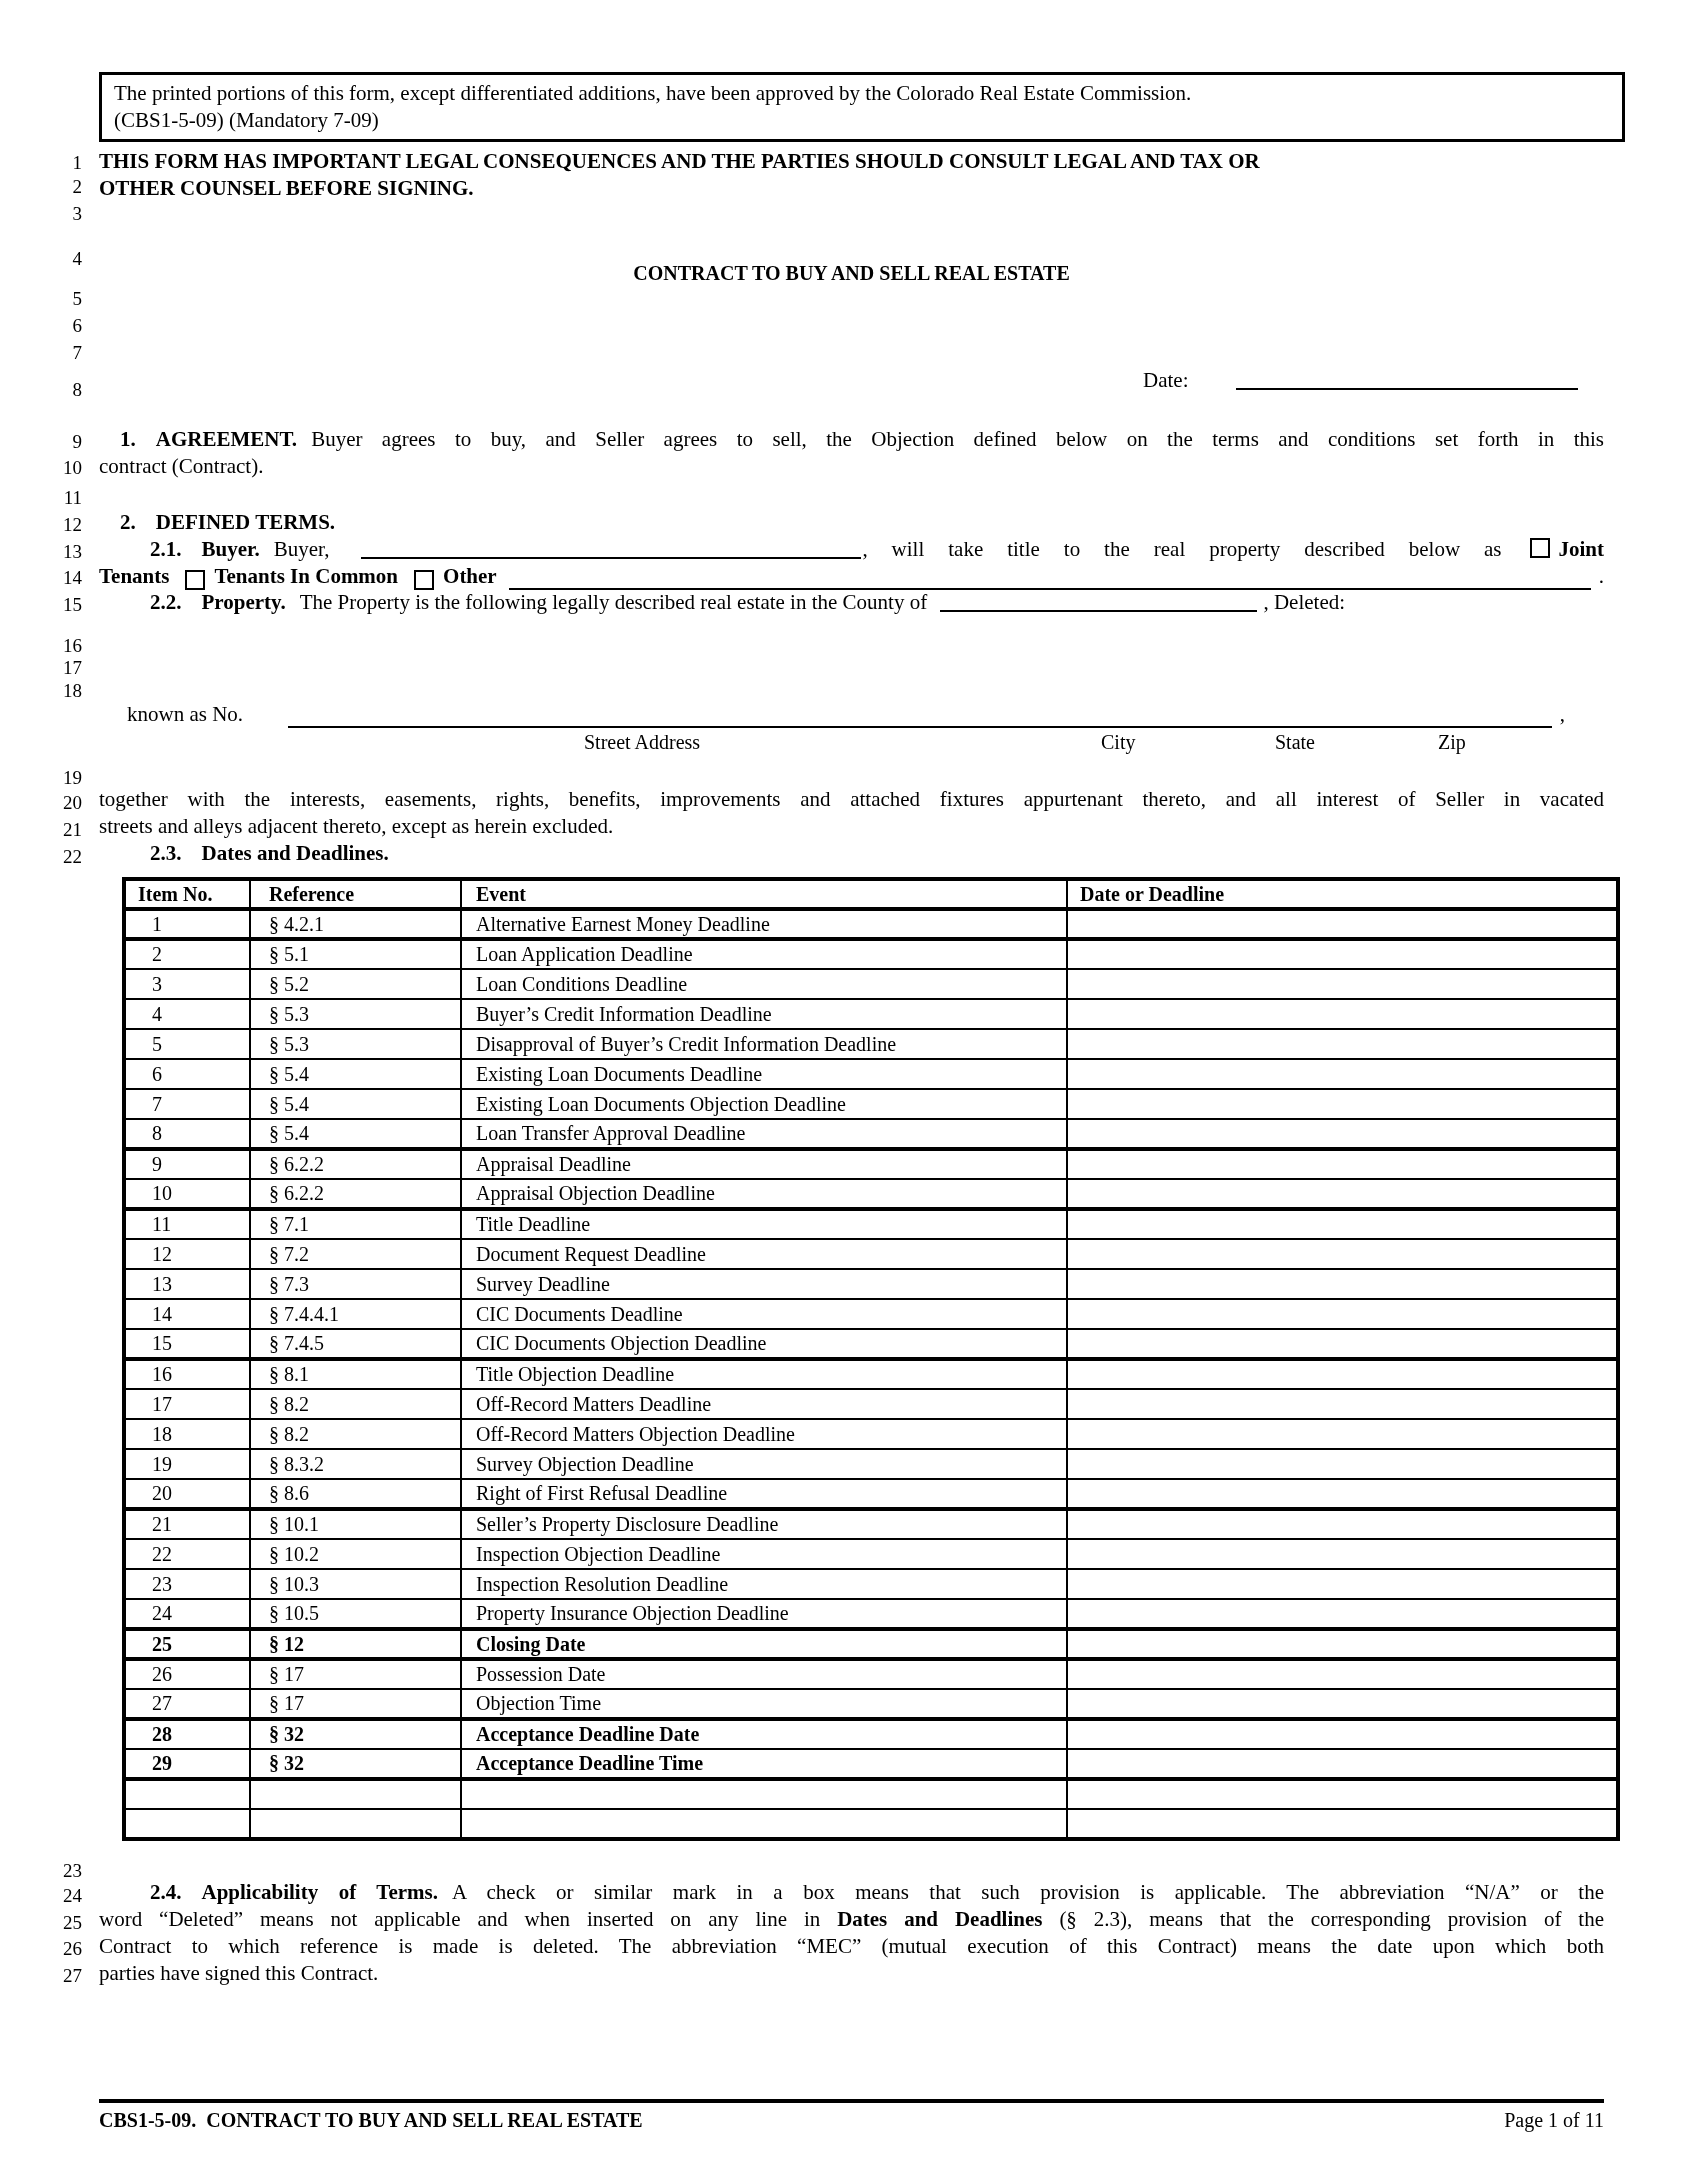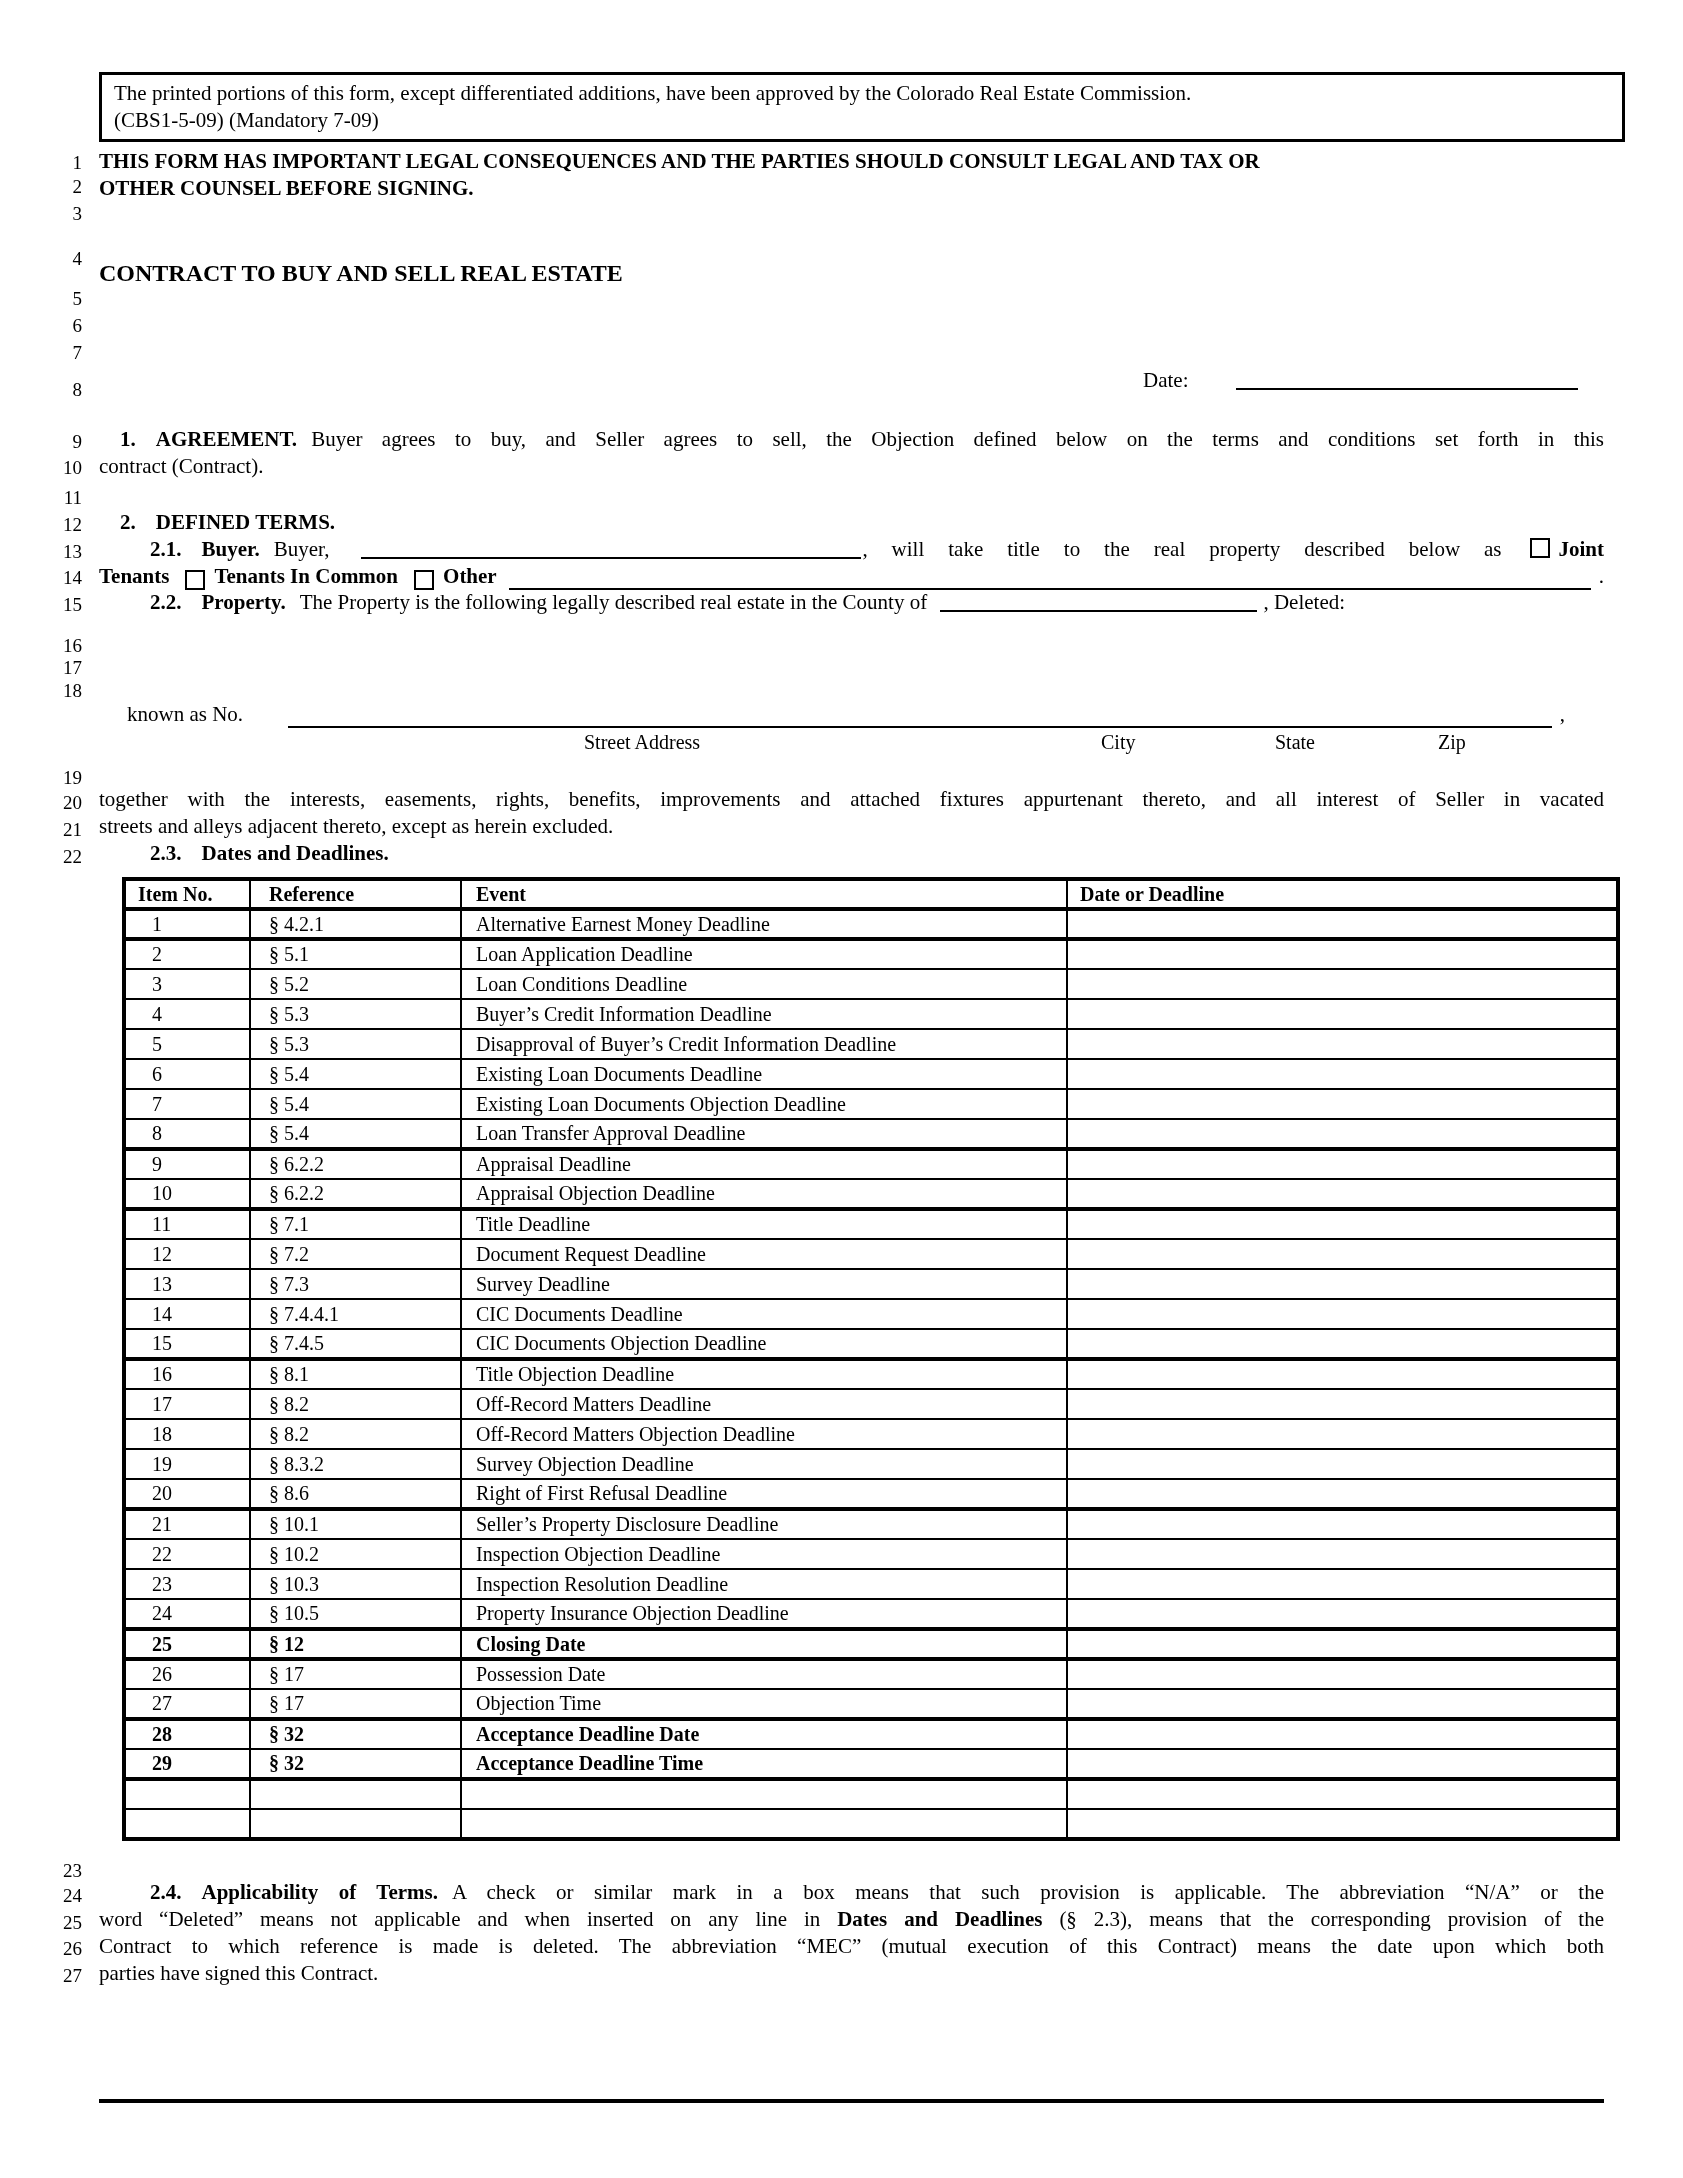--- a/index.html
+++ b/index.html
@@ -8,21 +8,21 @@
   .abs{position:absolute;}
   .content{left:99px;width:1505px;}
   .line{line-height:27px;}
   .jl{text-align:justify;text-align-last:justify;}
   .b{font-weight:bold;}
   .num-gap{margin-right:20px;}
   .lbl-gap{margin-right:14px;}
   .line-num{position:absolute;left:54px;width:28px;text-align:right;
             font-size:19px;line-height:27px;}
   .notice-box{border:3px solid #000;padding:5px 12px;line-height:27px;}
-  .title{font-size:24px;font-weight:bold;line-height:36px;}
+  .title{font-size:20px;font-weight:bold;text-align:center;line-height:36px;}
   .blank{display:inline-block;border-bottom:2px solid #000;height:20px;vertical-align:-3px;}
   .fill-line{flex:1 1 auto;border-bottom:2px solid #000;height:20px;margin-left:45px;margin-right:8px;}
   .flexline{display:flex;align-items:flex-end;line-height:27px;}
   .checkbox{display:inline-block;width:16px;height:16px;border:2px solid #000;
             vertical-align:-2px;margin:0 9px 0 4px;}
   table.dl{border-collapse:collapse;table-layout:fixed;width:1494px;border:4px solid #000;}
   table.dl th,table.dl td{border:2px solid #000;height:30px;box-sizing:border-box;
        font-size:20px;vertical-align:middle;padding:0;overflow:hidden;white-space:nowrap;}
   table.dl th{text-align:left;font-weight:bold;}
   table.dl thead tr{border-bottom:4px solid #000;}
@@ -349,15 +349,19 @@
     <div class="line jl">
       <span>word “Deleted” means not applicable and when inserted on any line in</span>
       <span class="b">Dates and Deadlines</span>
       <span>(§ 2.3), means that the corresponding provision of the</span>
     </div>
     <div class="line jl">Contract to which reference is made is deleted. The abbreviation “MEC” (mutual execution of this Contract) means the date upon which both</div>
     <div class="line">parties have signed this Contract.</div>
   </div>
 
   <div class="abs content footer-rule" style="top:2099px;"></div>
+  <div class="abs content" style="top:2109px;display:flex;justify-content:space-between;font-size:20px;">
+    <span class="b pre">CBS1-5-09.  CONTRACT TO BUY AND SELL REAL ESTATE</span>
+    <span>Page 1 of 11</span>
+  </div>
 
 </div>
 
 
 </body></html>

